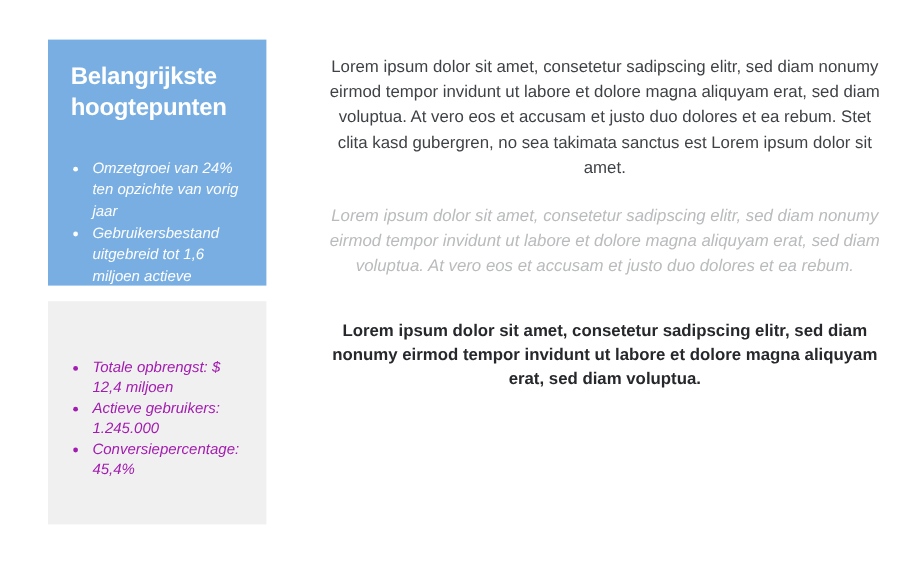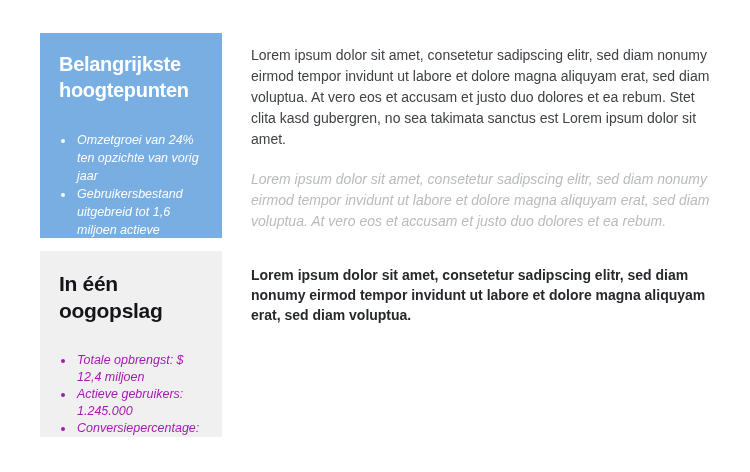--- a/index.html
+++ b/index.html
@@ -71,22 +71,23 @@
     font-size: 12.5px;
     line-height: 17px;
     color: #a21caf;
   }
   .card li { padding-left: 2px; }
   .card-gray li { margin-bottom: 0px; }
 
   
   .text-top, .text-bottom {
     position: absolute;
-    left: 251px;
+    left: 268px;
     width: 472px;
+    text-align: center;
   }
   .text-top { top: 45px; }
   .text-bottom { top: 265px; }
   .p-regular {
     font-size: 14px;
     line-height: 21px;
     color: #3f4246;
   }
   .p-intro { margin-bottom: 19px; }
   .p-muted {
@@ -111,21 +112,20 @@
   <aside class="card card-blue">
     <h2>Belangrijkste hoogtepunten</h2>
     <ul>
       <li>Omzetgroei van 24% ten opzichte van vorig jaar</li>
       <li>Gebruikersbestand uitgebreid tot 1,6 miljoen actieve accounts</li>
 
     </ul>
   </aside>
 
   <aside class="card card-gray">
-    <h2>In één oogopslag</h2>
     <ul>
       <li>Totale opbrengst: $ 12,4 miljoen</li>
       <li>Actieve gebruikers: 1.245.000</li>
       <li>Conversiepercentage: 45,4%</li>
 
     </ul>
   </aside>
 
   <section class="text-top">
     <p class="p-regular p-intro">Lorem ipsum dolor sit amet, consetetur sadipscing elitr, sed diam nonumy eirmod tempor invidunt ut labore et dolore magna aliquyam erat, sed diam voluptua. At vero eos et accusam et justo duo dolores et ea rebum. Stet clita kasd gubergren, no sea takimata sanctus est Lorem ipsum dolor sit amet.</p>

